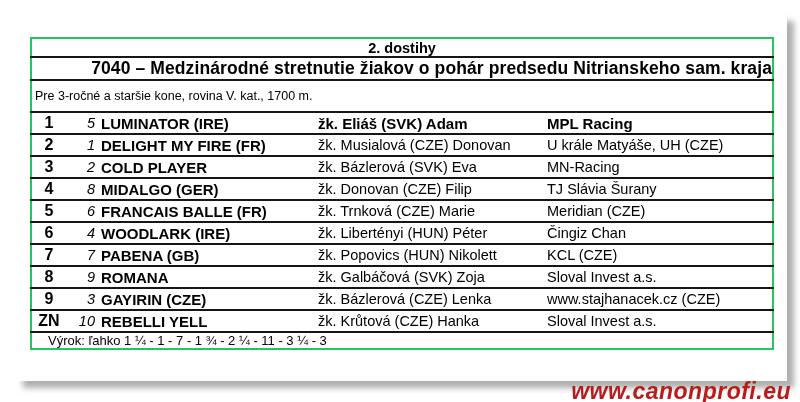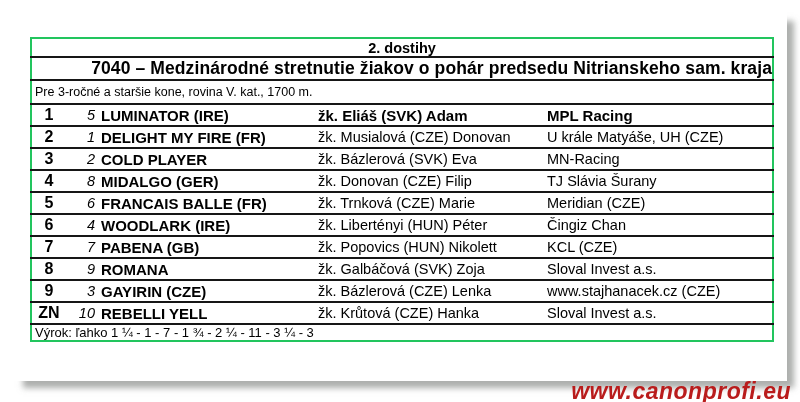--- a/index.html
+++ b/index.html
@@ -33,42 +33,42 @@
   td.h1 {
     height: 19px; text-align: center;
     font-size: 14.5px; font-weight: bold;
   }
   td.h2 {
     height: 22px; text-align: right;
     font-size: 17.5px; font-weight: bold;
     letter-spacing: 0.1px;
   }
   td.sub {
-    height: 24px; text-align: left;
+    height: 32px; text-align: left;
     font-size: 12.5px; padding-left: 3px;
   }
   tr.data td { height: 22px; white-space: nowrap; overflow: hidden; }
   td.pos {
     text-align: center; font-weight: bold; font-size: 16px;
   }
   td.prog {
     text-align: right; font-style: italic; font-size: 14.5px;
     padding-right: 2px;
   }
   td.horse {
     font-weight: bold; font-size: 15px; padding-left: 4px;
   }
   td.rider, td.owner {
     font-size: 14.5px; padding-left: 4px;
   }
   tr.winner td.rider, tr.winner td.owner {
     font-weight: bold; font-size: 15px; margin-left: 16px;
   }
   td.verdict {
-    height: 16px; font-size: 13px; padding-left: 3px;
+    height: 16px; font-size: 13px; padding-left: 16px;
     white-space: nowrap;
   }
   .watermark {
     position: absolute;
     right: 9px; top: 378px;
     font-size: 23px;
     font-style: italic;
     font-weight: bold;
     color: #b91c1c;
     letter-spacing: 0.5px;

